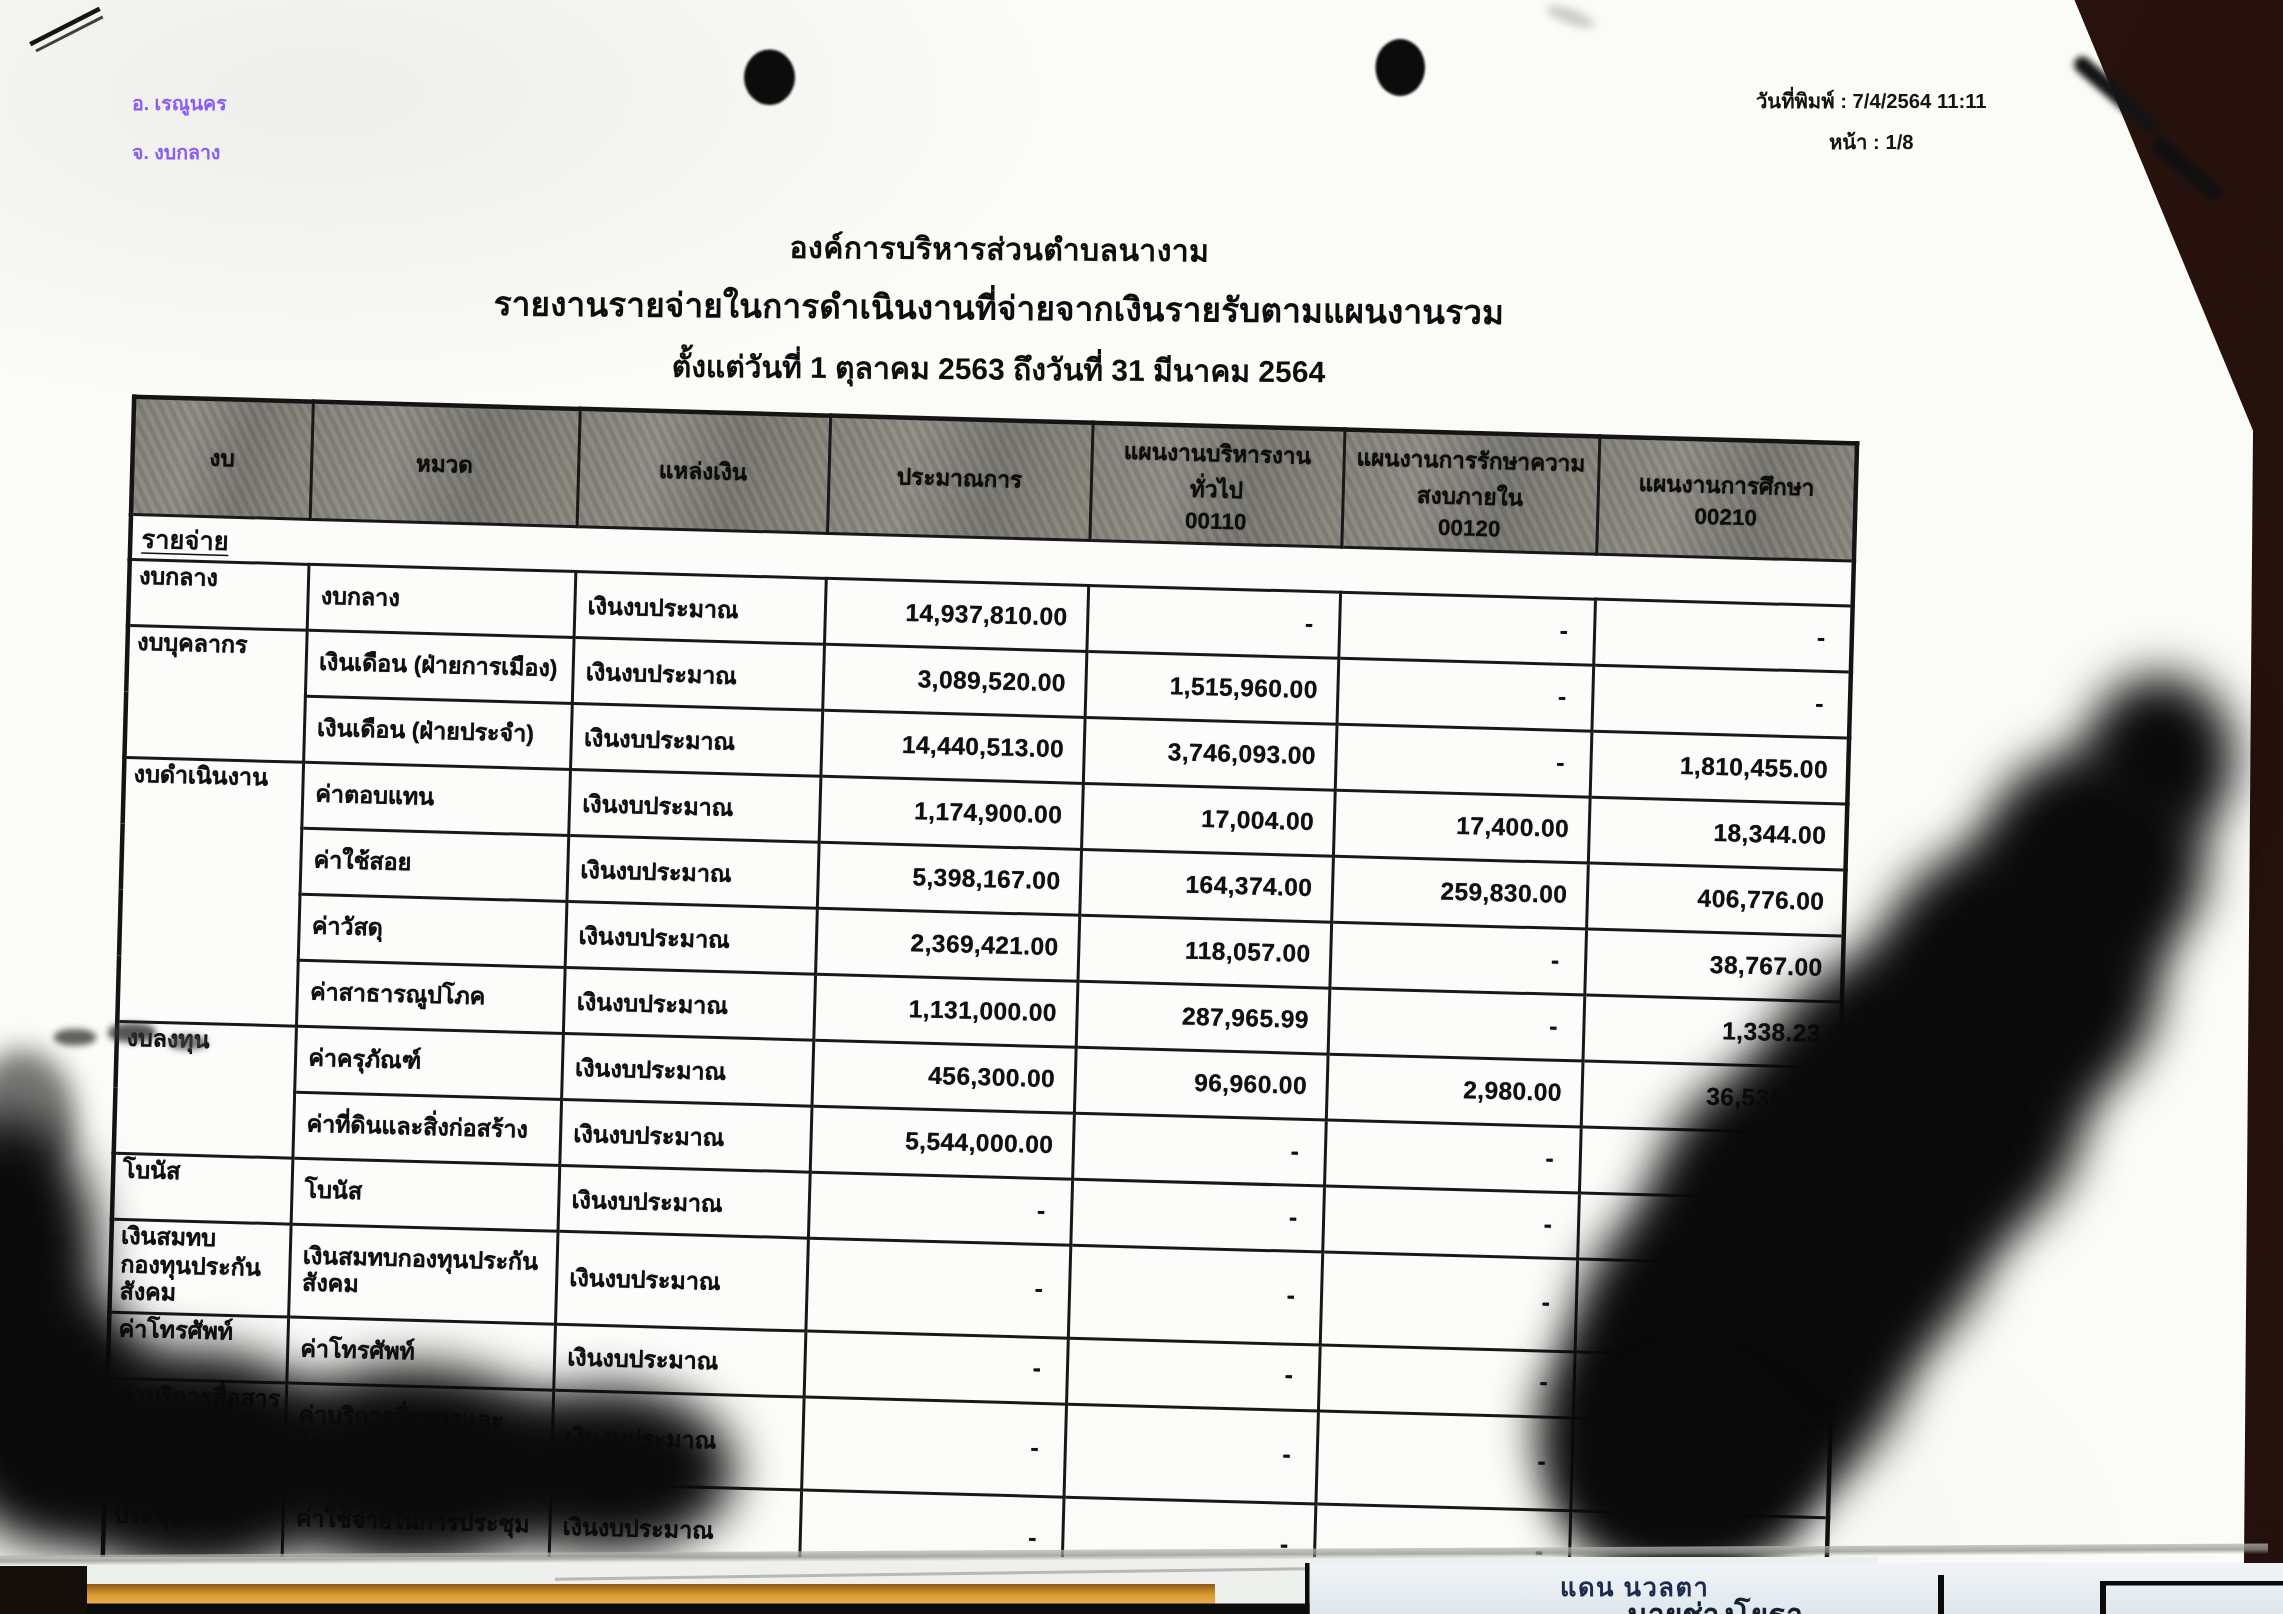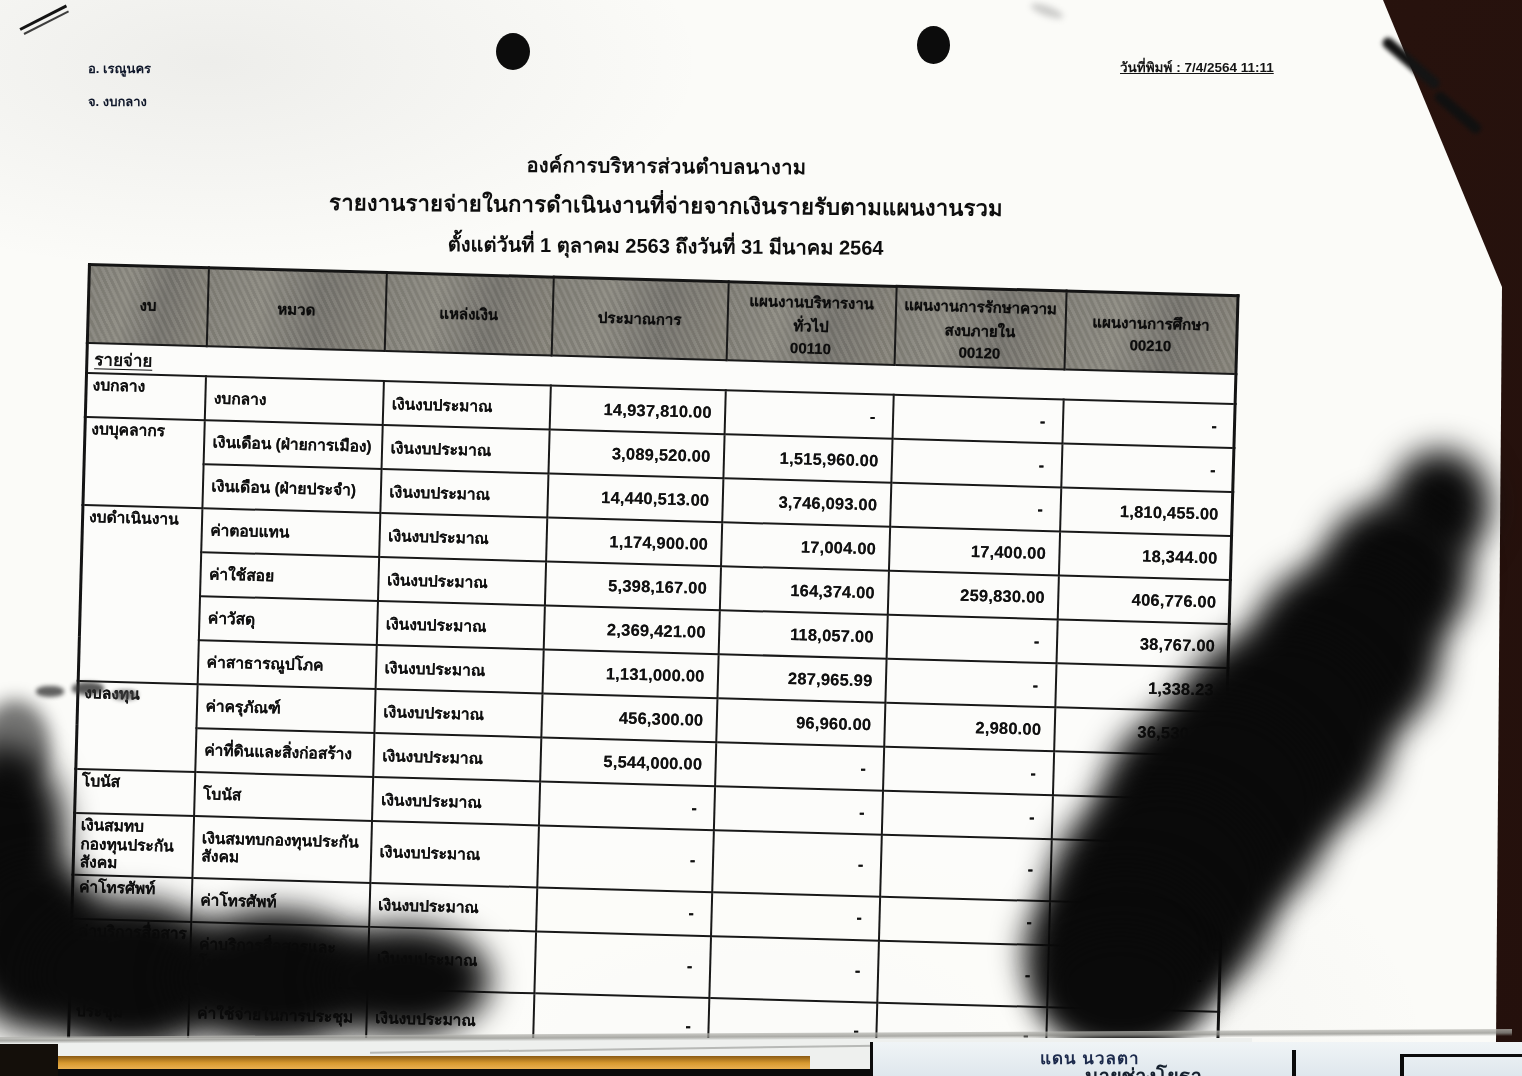--- a/index.html
+++ b/index.html
@@ -11,22 +11,22 @@
   
   .paper{
     position:absolute;left:0;top:0;width:1512px;height:1042px;z-index:1;
     background:
       radial-gradient(ellipse 700px 300px at 14% 6%, rgba(120,120,118,.10), rgba(0,0,0,0) 70%),
       radial-gradient(ellipse 900px 400px at 50% 100%, rgba(140,140,135,.10), rgba(0,0,0,0) 75%),
       #fbfbf8;
     clip-path:polygon(0 0,1383px 0,1502px 287px,1496px 1042px,0 1042px);
   }
   
-  .addr{position:absolute;left:88px;top:52px;z-index:2;font-size:13px;font-weight:700;color:#0f172a;line-height:33px;}
-  .printinfo{position:absolute;left:1120px;top:54px;width:255px;z-index:2;text-align:left;font-size:13.5px;font-weight:700;color:#141414;line-height:27px;text-decoration:underline;}
+  .addr{position:absolute;left:88px;top:52px;z-index:2;font-size:13px;font-weight:700;color:#8b5cf6;line-height:33px;}
+  .printinfo{position:absolute;left:1120px;top:54px;width:255px;z-index:2;text-align:center;font-size:13.5px;font-weight:700;color:#141414;line-height:27px;}
   .titleblock{position:absolute;left:86px;top:150px;width:1160px;z-index:2;text-align:center;color:#0e0e0e;transform:rotate(.5deg);}
   .titleblock .t1{font-size:20px;font-weight:700;letter-spacing:.3px;}
   .titleblock .t2{font-size:22px;font-weight:800;margin-top:6px;letter-spacing:.2px;}
   .titleblock .t3{font-size:20px;font-weight:800;margin-top:7px;}
   
   .tablewrap{position:absolute;left:88px;top:263px;width:1149px;z-index:2;transform:rotate(1.55deg);transform-origin:0 0;}
   table.report{border-collapse:collapse;table-layout:fixed;width:1149px;color:#101010;}
   table.report td,table.report th{border:2px solid #181818;}
   table.report{border:3px solid #141414;}
   th.hd{
@@ -73,20 +73,21 @@
 
 <div class="paper"></div>
 
 <div class="addr">
   <div>อ. เรณูนคร</div>
   <div>จ. งบกลาง</div>
 </div>
 
 <div class="printinfo">
   <div>วันที่พิมพ์ : 7/4/2564  11:11</div>
+  <div>หน้า : 1/8</div>
 </div>
 
 <div class="titleblock">
   <div class="t1">องค์การบริหารส่วนตำบลนางาม</div>
   <div class="t2">รายงานรายจ่ายในการดำเนินงานที่จ่ายจากเงินรายรับตามแผนงานรวม</div>
   <div class="t3">ตั้งแต่วันที่ 1 ตุลาคม 2563 ถึงวันที่ 31 มีนาคม 2564</div>
 </div>
 
 <div class="tablewrap">
 <table class="report">

